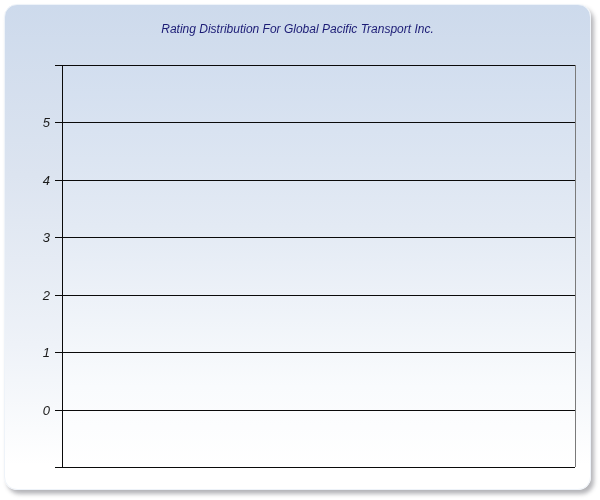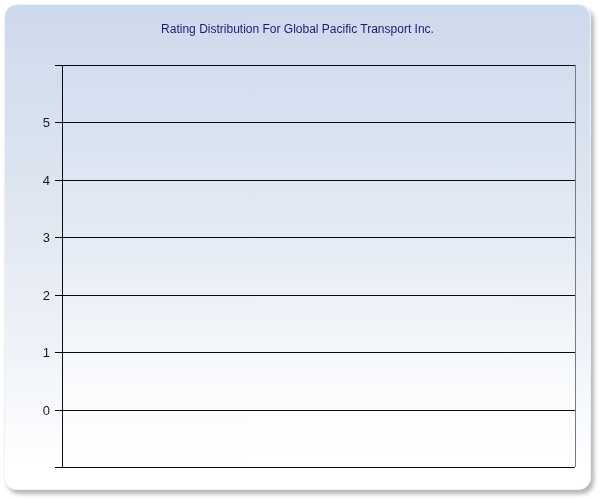--- a/index.html
+++ b/index.html
@@ -14,20 +14,21 @@
   .panel {
     position: absolute;
     left: 4px;
     top: 4px;
     width: 585px;
     height: 484px;
     border-radius: 13px;
     background: linear-gradient(180deg, #cddaec 0%, #dce4f0 35%, #eef2f8 70%, #ffffff 95%);
     box-shadow: 3px 4px 4px rgba(90, 90, 100, 0.45);
     border: 1px solid #eef3f9;
+    font-style: italic;
   }
   .chart-title {
     position: absolute;
     top: 17px;
     left: 0;
     width: 100%;
     text-align: center;
     font-size: 12px;
     color: #1b1b75;
   }

